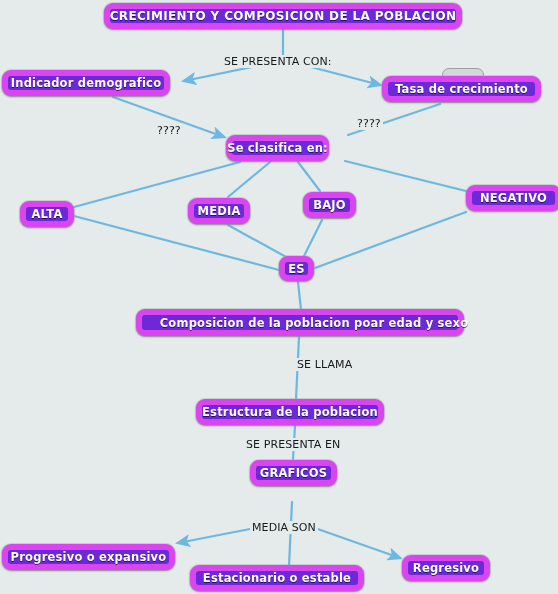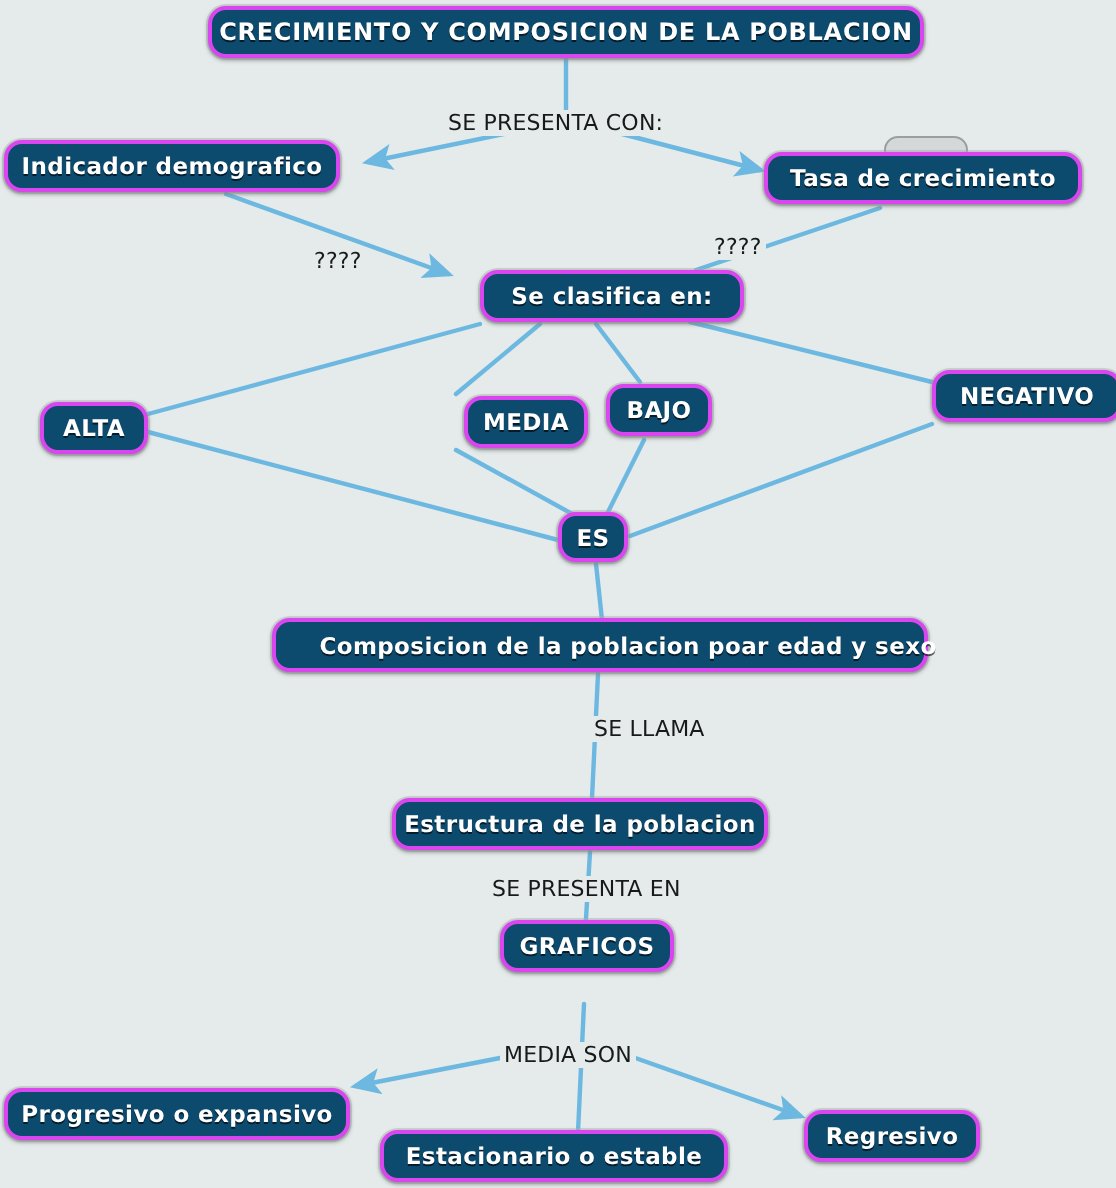--- a/index.html
+++ b/index.html
@@ -23,24 +23,24 @@
     position: absolute;
     left: 0;
     top: 0;
     width: 558px;
     height: 594px;
     pointer-events: none;
   }
   .node {
     position: absolute;
     box-sizing: border-box;
-    background: #0c4a6e;
+    background: #6d28d9;
     color: #ffffff;
     border-radius: 9px;
-    border: 2px solid #d946ef;
+    border: 6px solid #d946ef;
     box-shadow: 0 1px 2px rgba(120,125,125,0.85), 0 0 0 1px rgba(175,180,180,0.45);
     font-family: "DejaVu Sans", "Liberation Sans", sans-serif;
     font-weight: bold;
     font-size: 11.5px;
     letter-spacing: 0.2px;
     display: flex;
     align-items: center;
     justify-content: center;
     white-space: nowrap;
     text-shadow: 0 1px 0 rgba(0,0,0,0.6);
@@ -108,27 +108,27 @@
       <div class="node ghost" style="left: 442px; top: 68px; width: 42px; height: 14px;"></div>
       <div class="node title-node" style="left: 104px; top: 3px; width: 358px; height: 26px;">
         <span>CRECIMIENTO Y COMPOSICION DE LA POBLACION</span>
       </div>
       <div class="node" style="left: 2px; top: 70px; width: 168px; height: 26px;">
         <span>Indicador demografico</span>
       </div>
       <div class="node" style="left: 382px; top: 76px; width: 159px; height: 26px;">
         <span>Tasa de crecimiento</span>
       </div>
-      <div class="node" style="left: 240px; top: 135px; width: 132px; height: 26px;">
+      <div class="node" style="left: 226px; top: 135px; width: 103px; height: 26px;">
         <span>Se clasifica en:</span>
       </div>
       <div class="node" style="left: 20px; top: 201px; width: 54px; height: 26px;">
         <span>ALTA</span>
       </div>
-      <div class="node" style="left: 188px; top: 198px; width: 62px; height: 26px; margin-left: 44px;">
+      <div class="node" style="left: 188px; top: 198px; width: 62px; height: 26px;">
         <span>MEDIA</span>
       </div>
       <div class="node" style="left: 303px; top: 192px; width: 53px; height: 26px;">
         <span>BAJO</span>
       </div>
       <div class="node" style="left: 466px; top: 185px; width: 95px; height: 26px;">
         <span>NEGATIVO</span>
       </div>
       <div class="node" style="left: 279px; top: 256px; width: 35px; height: 25px;">
         <span>ES</span>

